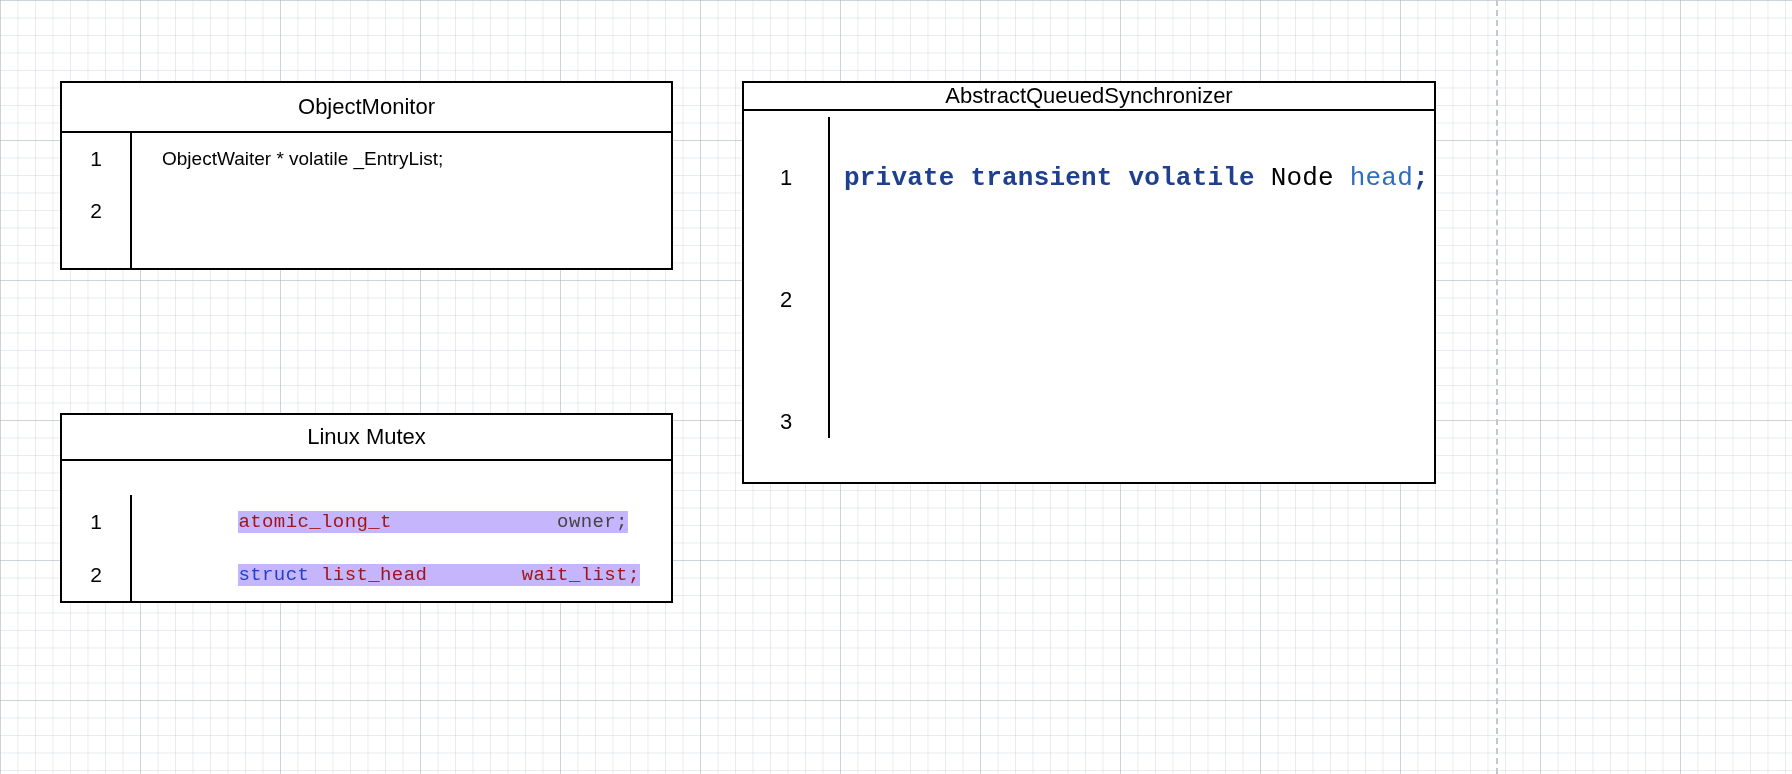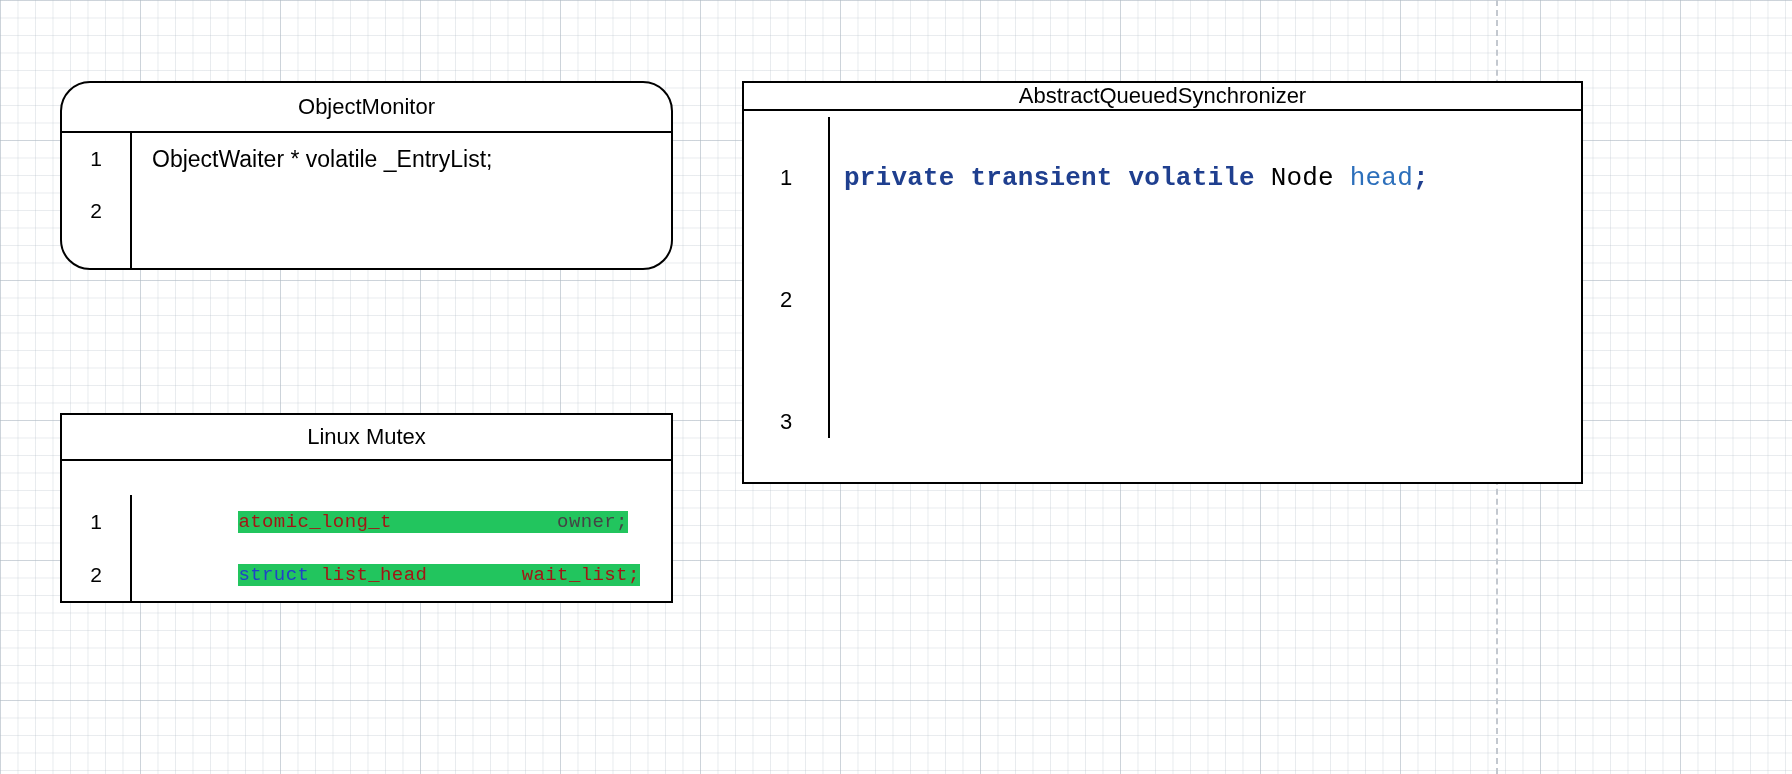--- a/index.html
+++ b/index.html
@@ -98,34 +98,33 @@
     width: 0;
     border-left: 2px solid #000000;
   }
 
   
   #object-monitor {
     left: 60px;
     top: 81px;
     width: 613px;
     height: 189px;
-    border-radius: 30px;
   }
   #object-monitor .box-title {
     height: 50px;
     font-size: 22px;
     font-weight: 400;
   }
   #object-monitor .rule-v { left: 68px; }
   #object-monitor .code-row { height: 52px; padding-left: 0; }
   #object-monitor .gutter { width: 68px; font-size: 21px; }
   #object-monitor .code-cell {
-    padding-left: 22px;
+    padding-left: 32px;
     font-family: "Liberation Sans", sans-serif;
-    font-size: 23px;
+    font-size: 19px;
     color: #000000;
   }
 
   
   #linux-mutex {
     left: 60px;
     top: 413px;
     width: 613px;
     height: 190px;
     gap: 34px;
@@ -137,31 +136,31 @@
   }
   #linux-mutex .rule-v { left: 68px; }
   #linux-mutex .code-row { height: 53px; }
   #linux-mutex .gutter { width: 68px; font-size: 21px; }
   #linux-mutex .code-cell {
     padding-left: 14px;
     font-family: "Liberation Mono", monospace;
     font-size: 19px;
     letter-spacing: 0.4px;
   }
-  .hl-bg { background: #22c55e; }
+  .hl-bg { background: #c4b5fd; }
   .tok-type-red  { color: #a31515; }
   .tok-kw-blue   { color: #2041c8; }
   .tok-plain-gr  { color: #444444; }
   .tok-punct-red { color: #a31515; }
 
   
   #aqs {
     left: 742px;
     top: 81px;
-    width: 841px;
+    width: 694px;
     height: 403px;
   }
   #aqs .box-title {
     height: 50px;
     font-size: 22px;
     font-weight: 400;
   }
   #aqs .box-body { padding-top: 6px; }
   #aqs .rule-v { left: 84px; top: 6px; bottom: 45px; }
   #aqs .code-row { height: 122px; }

